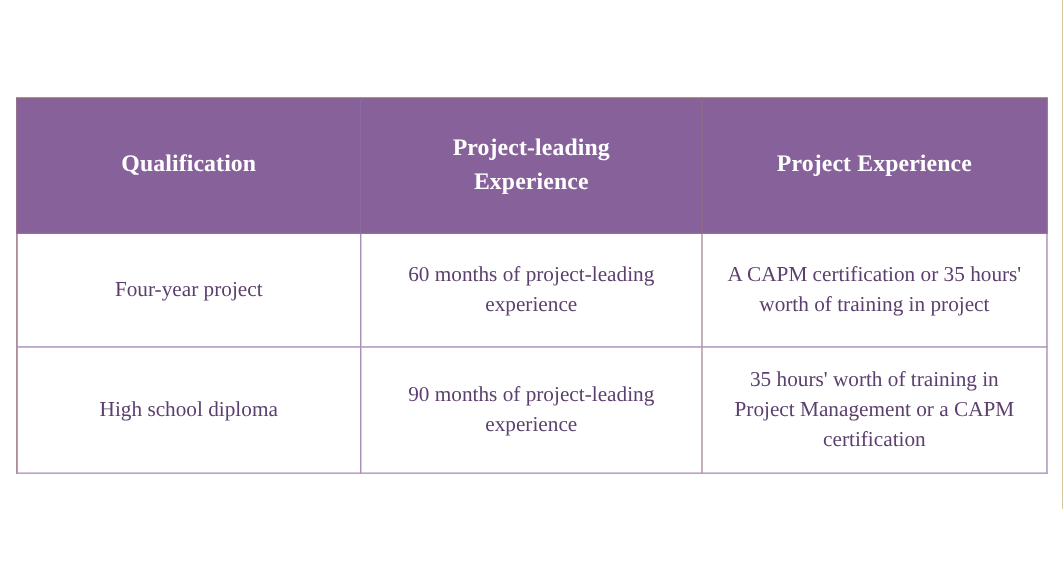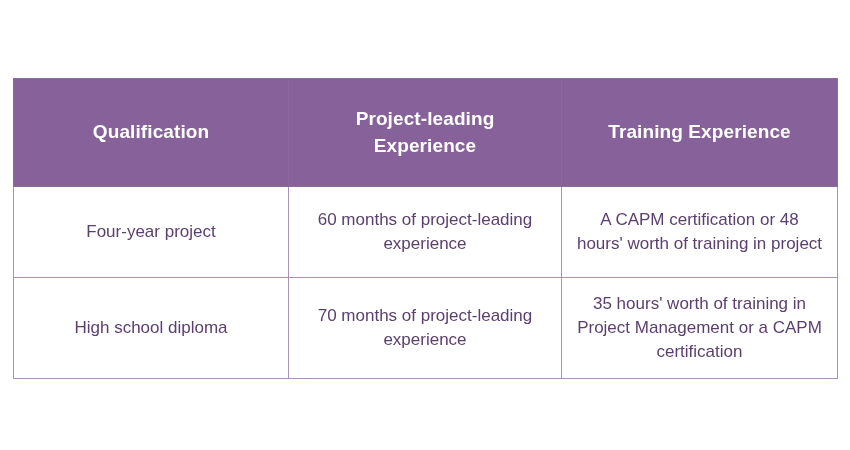--- a/index.html
+++ b/index.html
@@ -27,20 +27,21 @@
     left: 13px;
     top: 78px;
     width: 824px;
   }
 
   table.qual-table {
     width: 824px;
     border-collapse: collapse;
     table-layout: fixed;
     background: #a16207;
+    font-family: Liberation Serif, serif;
   }
 
   table.qual-table col.col-qualification { width: 275px; }
   table.qual-table col.col-experience    { width: 273px; }
   table.qual-table col.col-training      { width: 276px; }
 
   
   thead tr.header-row th {
     background: #87619a;
     color: #ffffff;
@@ -99,44 +100,44 @@
       <thead>
         <tr class="header-row">
           <th>
             <span class="cell-text">Qualification</span>
           </th>
           <th>
             <span class="cell-text">Project-leading
 Experience</span>
           </th>
           <th>
-            <span class="cell-text">Training Experience</span>
+            <span class="cell-text">Project Experience</span>
           </th>
         </tr>
       </thead>
 
       <tbody>
         <tr class="data-row-1">
           <td class="cell-qualification">
             <span class="cell-text">Four-year project</span>
           </td>
           <td class="cell-experience">
             <span class="cell-text">60 months of project-leading experience</span>
           </td>
           <td class="cell-training">
-            <span class="cell-text">A CAPM certification or 48 hours' worth of training in project</span>
+            <span class="cell-text">A CAPM certification or 35 hours' worth of training in project</span>
           </td>
         </tr>
 
         <tr class="data-row-2">
           <td class="cell-qualification">
             <span class="cell-text">High school diploma</span>
           </td>
           <td class="cell-experience">
-            <span class="cell-text">70 months of project-leading experience</span>
+            <span class="cell-text">90 months of project-leading experience</span>
           </td>
           <td class="cell-training">
             <span class="cell-text">35 hours' worth of training in Project Management or a CAPM certification</span>
           </td>
         </tr>
       </tbody>
     </table>
   </div>
 
 </div>

